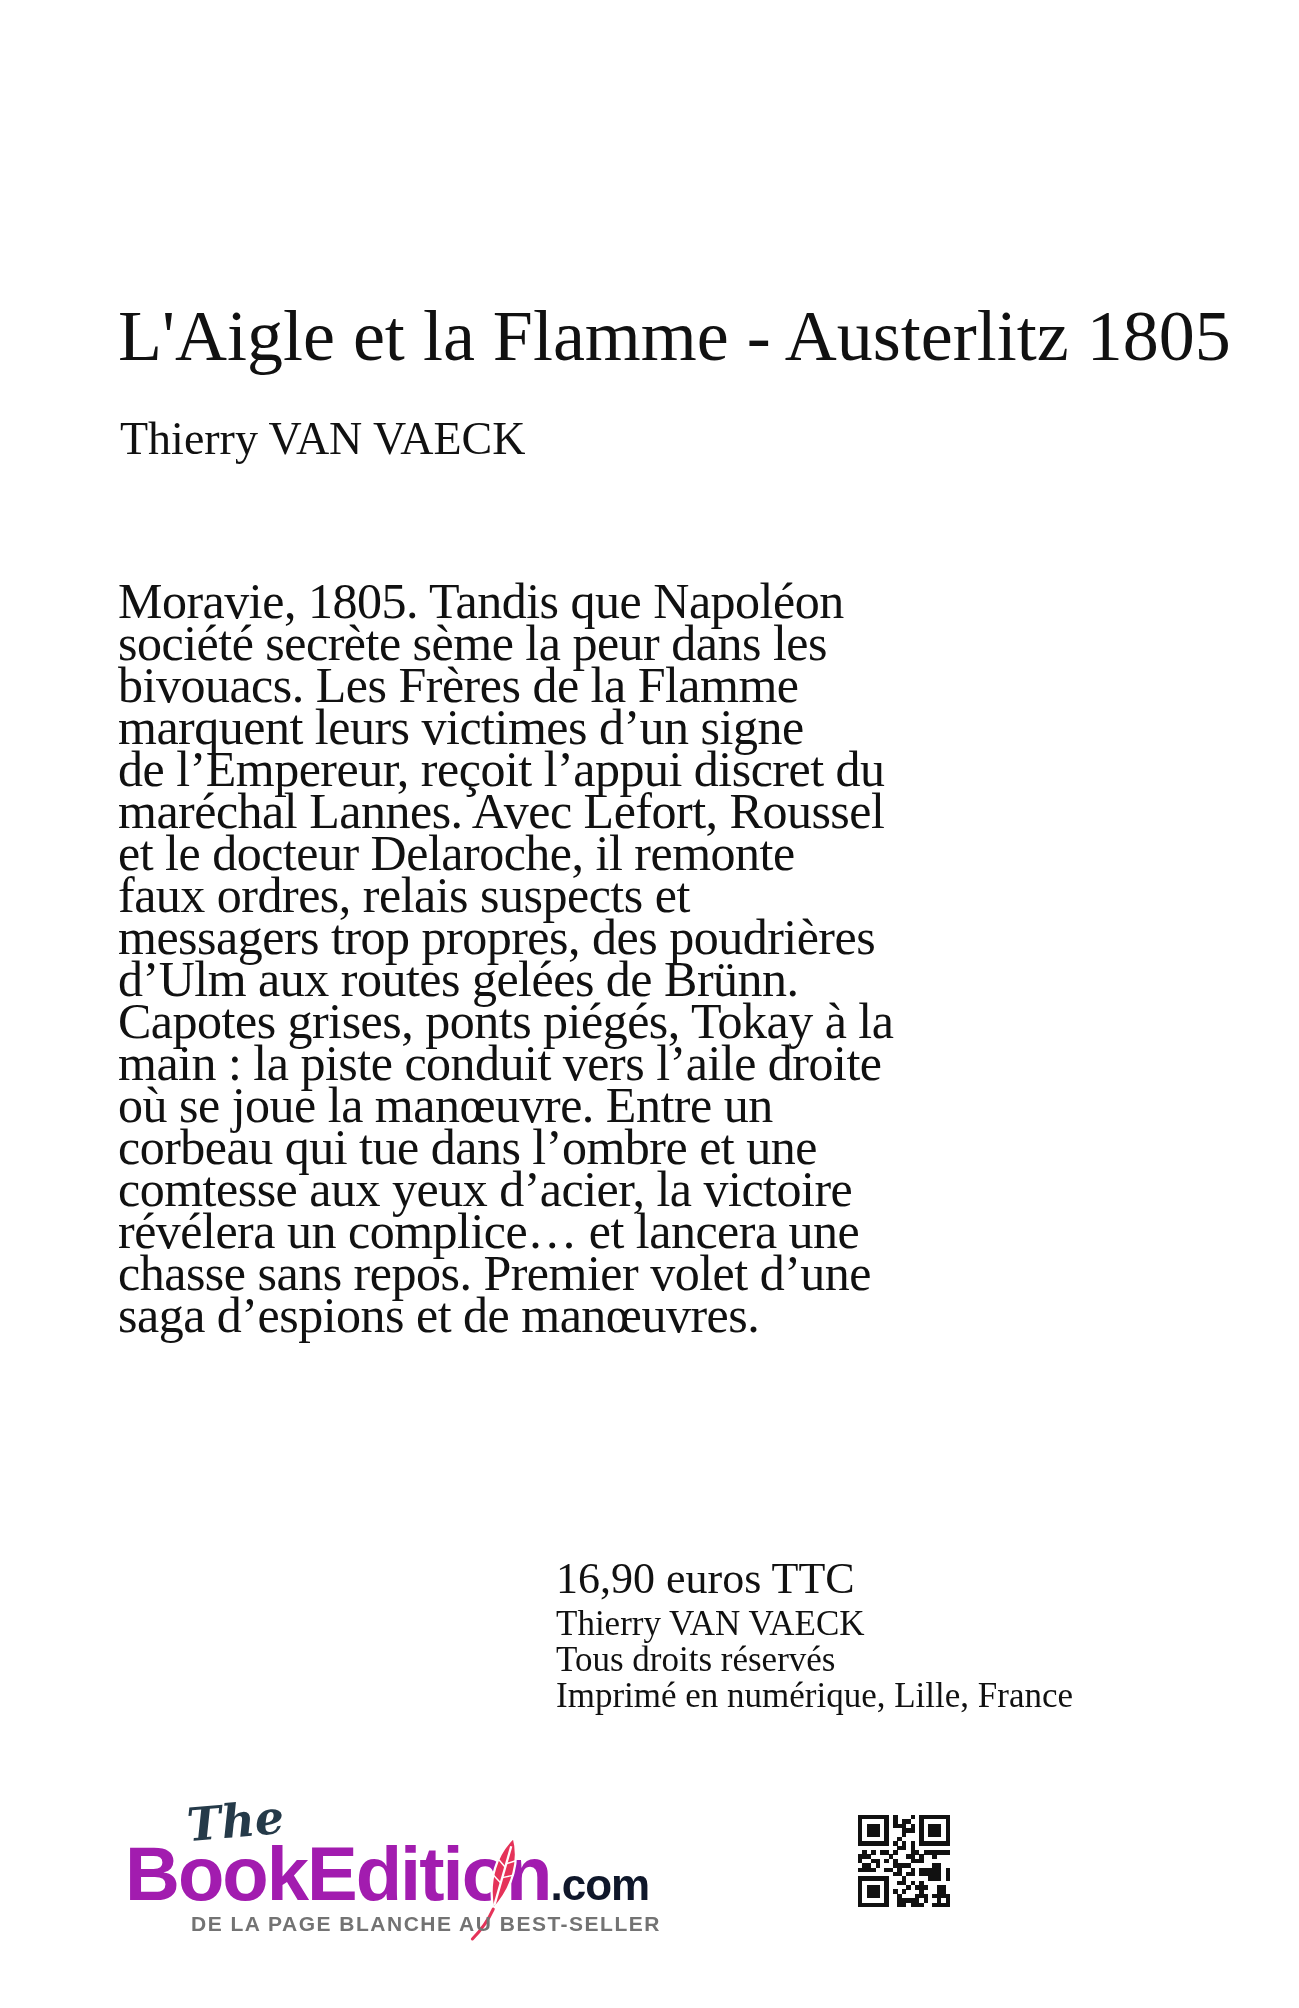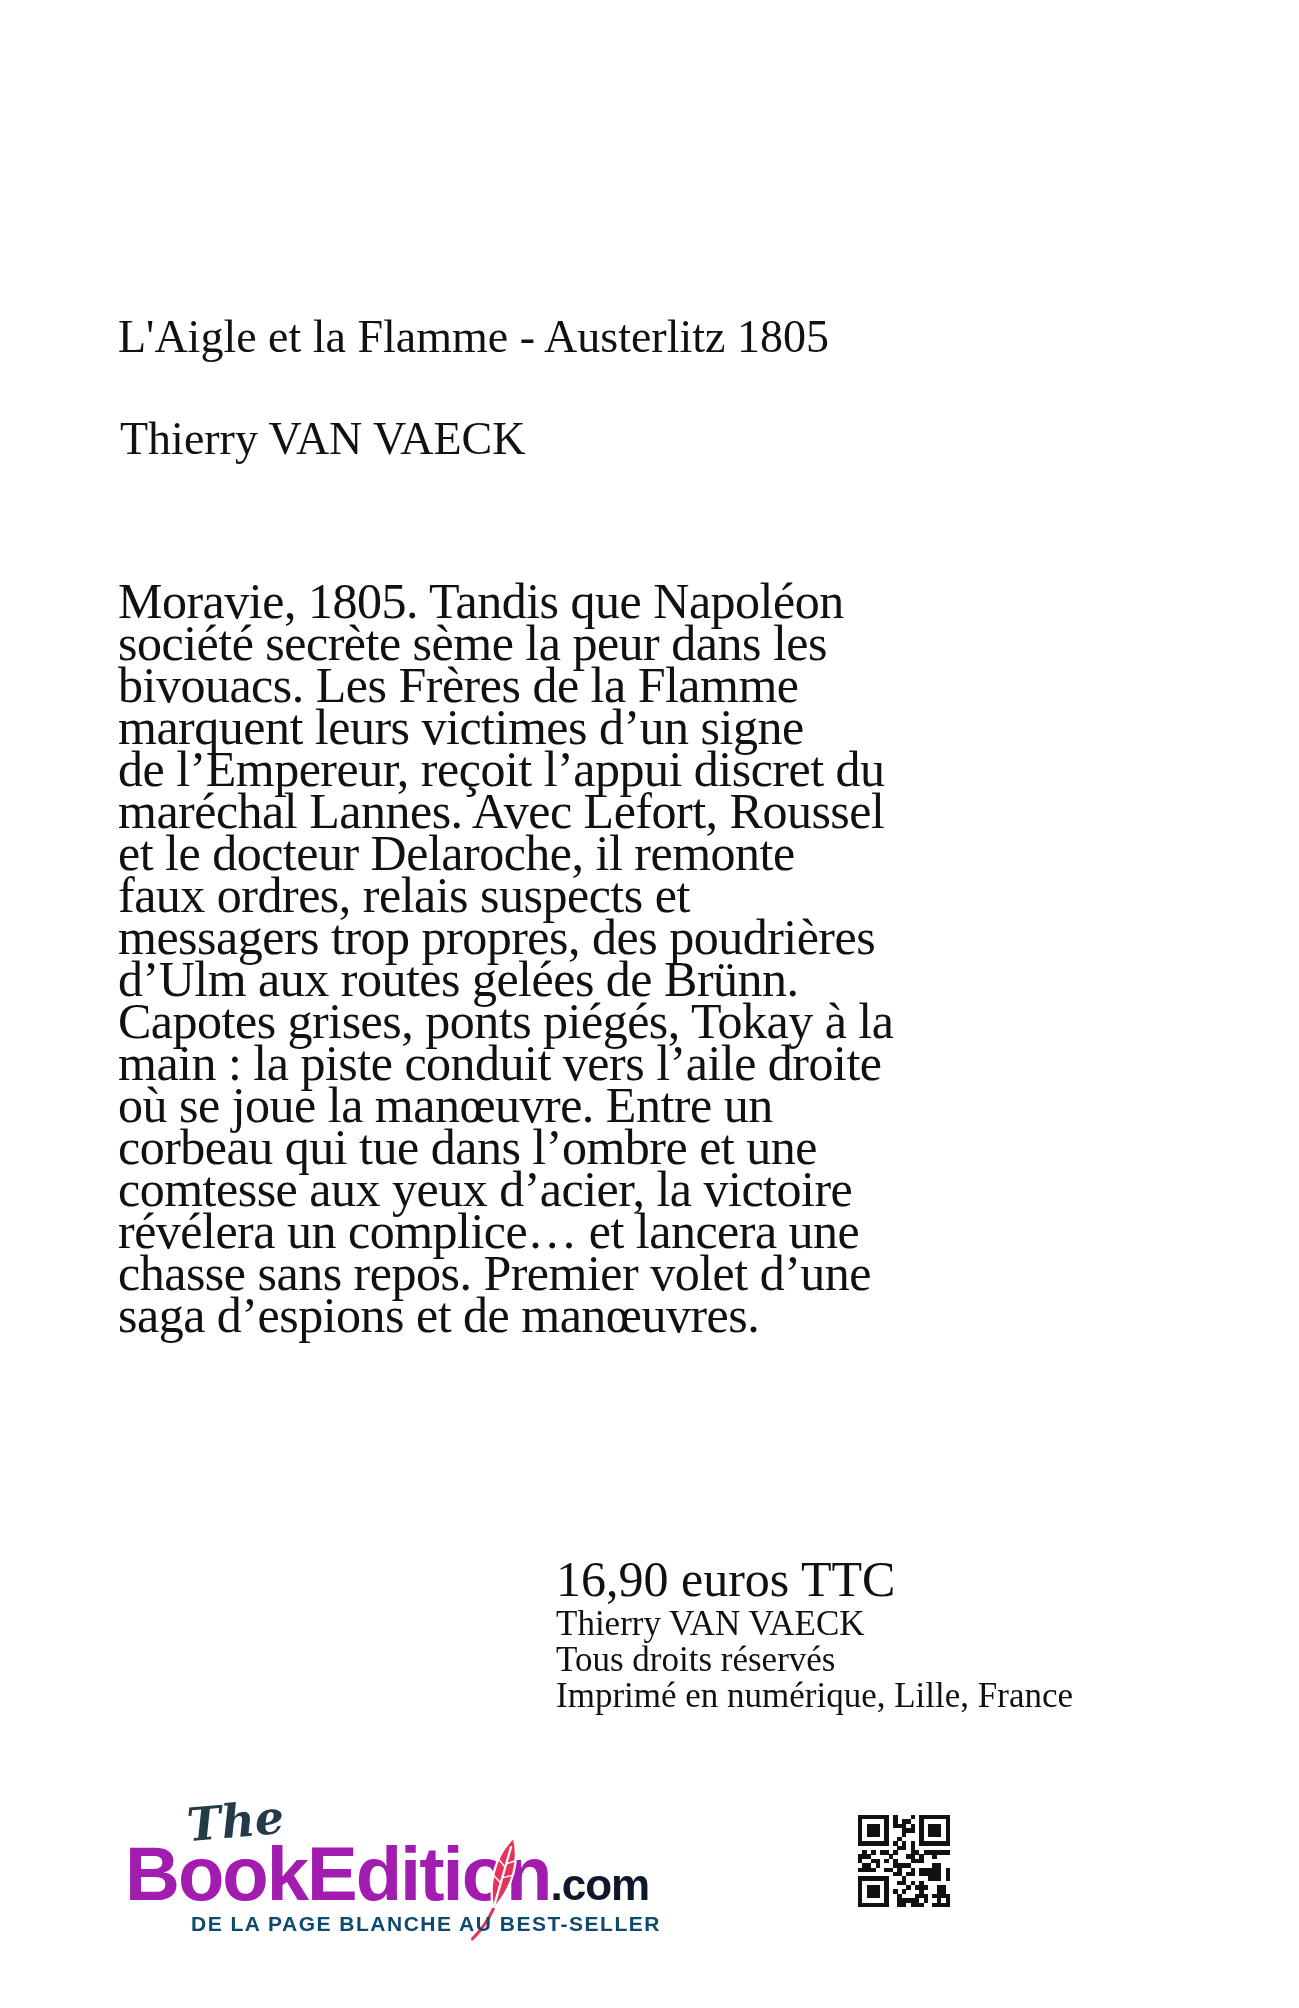--- a/index.html
+++ b/index.html
@@ -7,39 +7,39 @@
     position:relative;
     width:1299px;height:2008px;
     background:#ffffff;
     color:#111111;
     font-family:"Liberation Serif", serif;
     overflow:hidden;
   }
   .title{
     position:absolute;left:118px;top:304px;
     margin:0;
-    font-size:46px;line-height:65px;font-weight:400;
+    font-size:72px;line-height:65px;font-weight:400;
     white-space:nowrap;
   }
   .author{
     position:absolute;left:120px;top:416px;
     font-size:46px;line-height:46px;
     white-space:nowrap;
   }
   .synopsis{
     position:absolute;left:118px;top:580px;
     font-size:50px;line-height:42px;
     letter-spacing:-0.5px;
     white-space:nowrap;
   }
   .pricing{
     position:absolute;left:556px;top:1552px;
   }
   .price{
-    font-size:50px;line-height:54px;
+    font-size:44px;line-height:54px;
     white-space:nowrap;
   }
   .pricing-line{
     font-size:35px;line-height:36px;
     white-space:nowrap;
   }
   .logo{
     position:absolute;left:125px;top:1800px;width:600px;height:160px;
   }
   .logo-the{
@@ -65,21 +65,21 @@
     width:60px;height:118px;
     transform:rotate(16deg);
     pointer-events:none;
   }
   .tagline{
     position:absolute;left:66px;top:112px;
     font-family:"Liberation Sans", sans-serif;
     font-weight:bold;
     font-size:21px;line-height:24px;
     letter-spacing:1.5px;
-    color:#0c4a6e;
+    color:#737373;
     white-space:nowrap;
   }
   .qr{
     position:absolute;left:858px;top:1815px;
     width:92px;height:92px;
   }
 </style>
 </head>
 <body>
 

